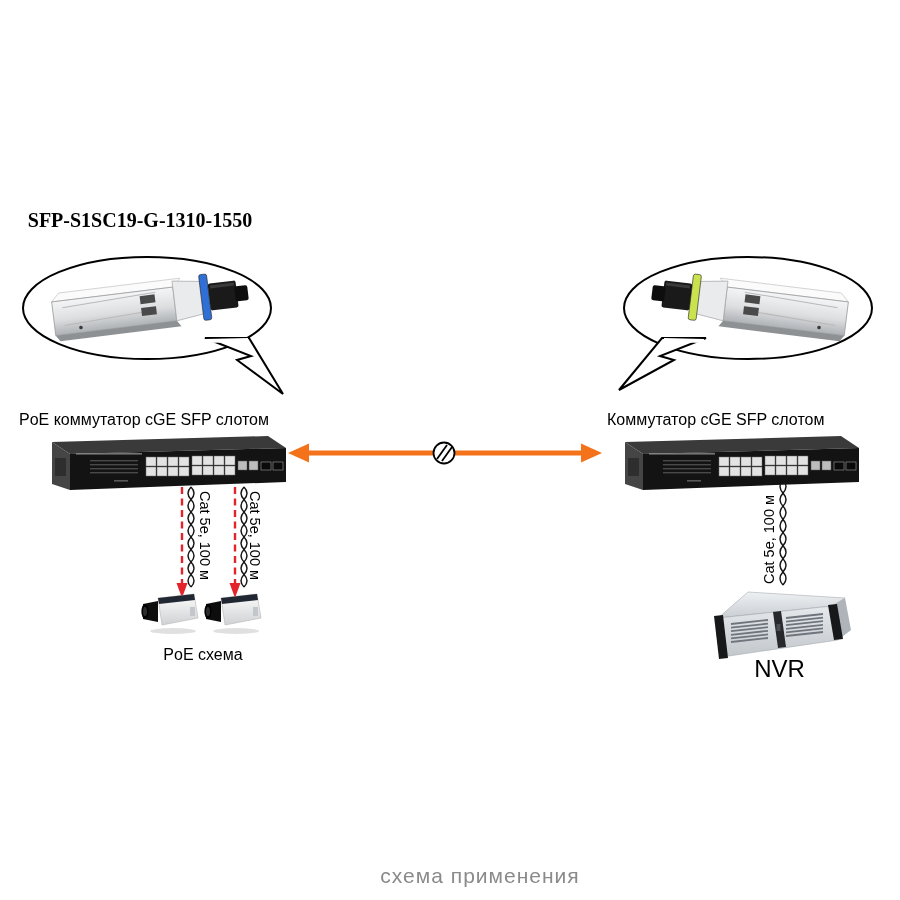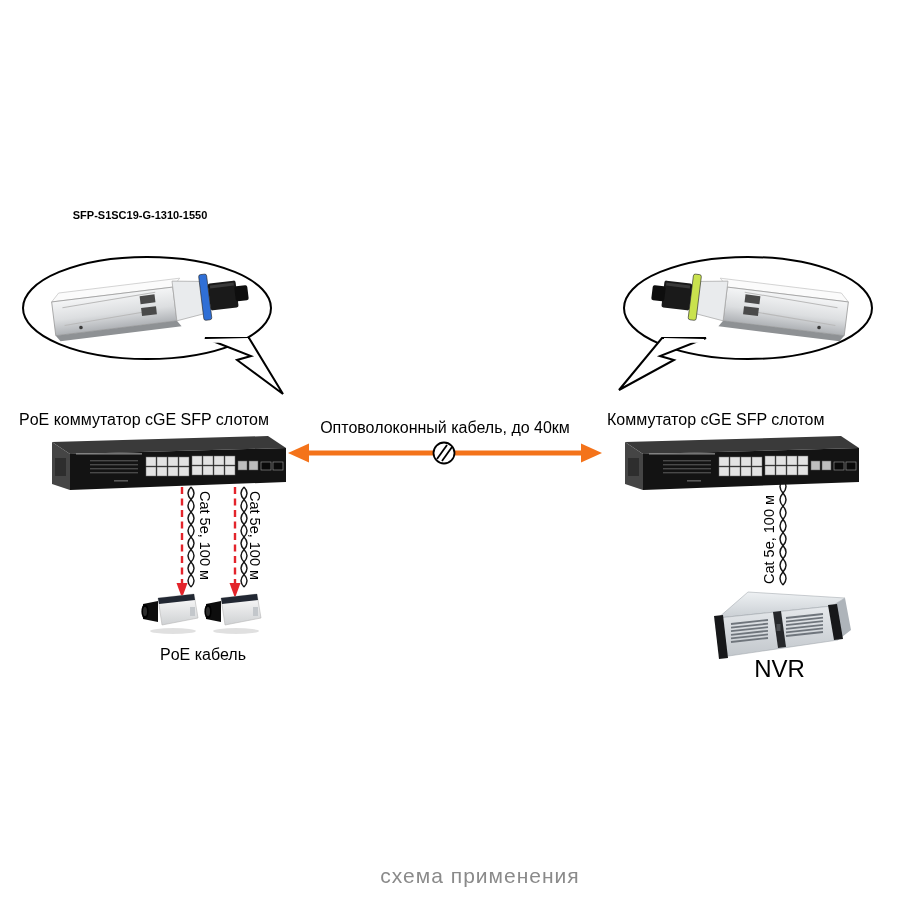--- a/index.html
+++ b/index.html
@@ -1,20 +1,20 @@
 <!DOCTYPE html>
 <html><head>
 <meta charset="utf-8">
 <style>
   html,body{margin:0;padding:0;background:#fff;}
   .stage{position:relative;width:900px;height:900px;background:#ffffff;overflow:hidden;
          font-family:"Liberation Sans",sans-serif;}
   .abs{position:absolute;}
   .lbl{color:#000;white-space:nowrap;}
-  .lbl-bold{font-weight:bold;font-size:11px;}
+  .lbl-bold{font-weight:bold;font-size:20px;font-family:Liberation Serif, serif;}
   .lbl-dev{font-size:16px;}
   .lbl-center{text-align:center;}
   .utp-label{position:absolute;font-size:14.5px;color:#000;white-space:nowrap;}
   .rot-cw{transform:rotate(90deg);transform-origin:0 0;}
   .rot-ccw{transform:rotate(-90deg);transform-origin:0 0;}
   .caption{font-size:21px;color:#8a8a8a;letter-spacing:1px;text-align:center;}
   svg{display:block;overflow:visible;}
 </style>
 </head>
 <body>
@@ -162,21 +162,20 @@
         <rect x="208" y="29" width="9" height="9" fill="#bdbdbd" stroke="#5a5a5a" stroke-width="0.5"></rect>
         <rect x="219" y="29" width="9" height="9" fill="#bdbdbd" stroke="#5a5a5a" stroke-width="0.5"></rect>
       </g>
       <g>
         <rect x="231" y="30" width="10" height="8" fill="#0a0a0a" stroke="#8a8a8a" stroke-width="0.7"></rect>
         <rect x="243" y="30" width="10" height="8" fill="#0a0a0a" stroke="#8a8a8a" stroke-width="0.7"></rect>
       </g>
     </g>
   </svg>
 
-  <div class="abs lbl lbl-dev lbl-center" style="left:295px;top:419px;width:300px;">Оптоволоконный кабель, до 40км</div>
   <svg class="abs" style="left:287px;top:440px;" width="316" height="26" viewBox="0 0 316 26">
     <line x1="18" y1="13" x2="298" y2="13" stroke-width="5" stroke="#f4731a"></line>
     <polygon points="1,13 22,3.5 22,22.5" fill="#f4731a"></polygon>
     <polygon points="315,13 294,3.5 294,22.5" fill="#f4731a"></polygon>
     <g>
       <circle cx="157" cy="13" r="10.5" fill="#ffffff" stroke="#000" stroke-width="1.8"></circle>
       <line x1="150" y1="19" x2="160" y2="5" stroke="#000" stroke-width="1.8"></line>
       <line x1="155" y1="21" x2="165" y2="7" stroke="#000" stroke-width="1.8"></line>
     </g>
   </svg>
@@ -224,21 +223,21 @@
   </svg>
   <svg class="abs" style="left:204px;top:588px;" width="60" height="48" viewBox="0 0 60 48">
     <ellipse cx="32" cy="43" rx="23" ry="3" fill="#000" opacity="0.12"></ellipse>
     <polygon points="2,16 17,13 17,34 2,31" fill="#0d0d0d"></polygon>
     <ellipse cx="4" cy="23.5" rx="3.6" ry="7.5" fill="#000"></ellipse>
     <ellipse cx="4" cy="23.5" rx="2" ry="4.5" fill="#2c2c2c"></ellipse>
     <polygon points="17,10 53,6 57,30 21,37" fill="url(#camG)" stroke="#b5b5b5" stroke-width="0.6"></polygon>
     <polygon points="17,10 53,6 54,12 18,16" fill="#222833"></polygon>
     <rect x="49" y="19" width="5" height="9" fill="#c3c7cb"></rect>
   </svg>
-  <div class="abs lbl lbl-dev lbl-center" style="left:138px;top:646px;width:130px;">PoE кабель</div>
+  <div class="abs lbl lbl-dev lbl-center" style="left:138px;top:646px;width:130px;">PoE схема</div>
 
   <svg class="abs" style="left:712px;top:586px;" width="135" height="78" viewBox="0 0 135 78">
     <defs>
       <linearGradient id="nvrTop" x1="0" y1="0" x2="0" y2="1">
         <stop offset="0" stop-color="#eef1f3"></stop>
           <stop offset="1" stop-color="#c9ced3"></stop>
       </linearGradient>
       <linearGradient id="nvrFront" x1="0" y1="0" x2="0" y2="1">
         <stop offset="0" stop-color="#e6e9ec"></stop>
           <stop offset="1" stop-color="#c2c7cc"></stop>

